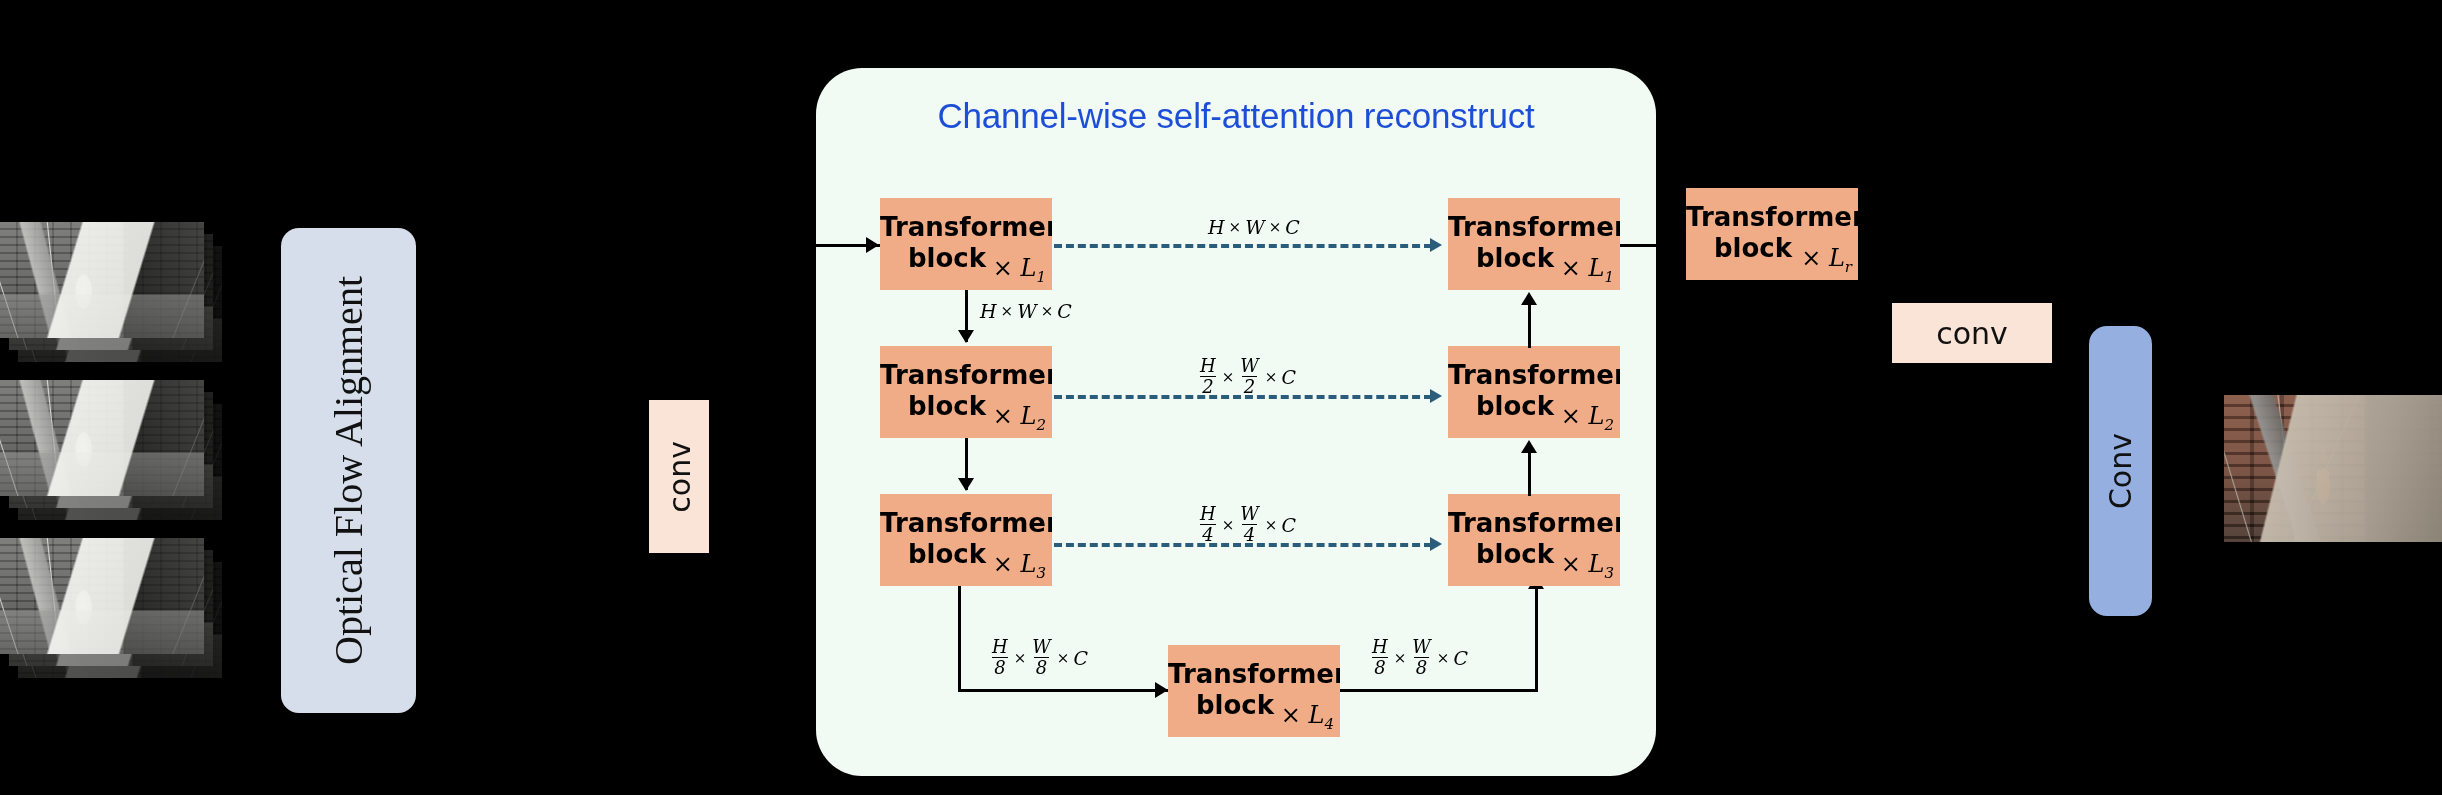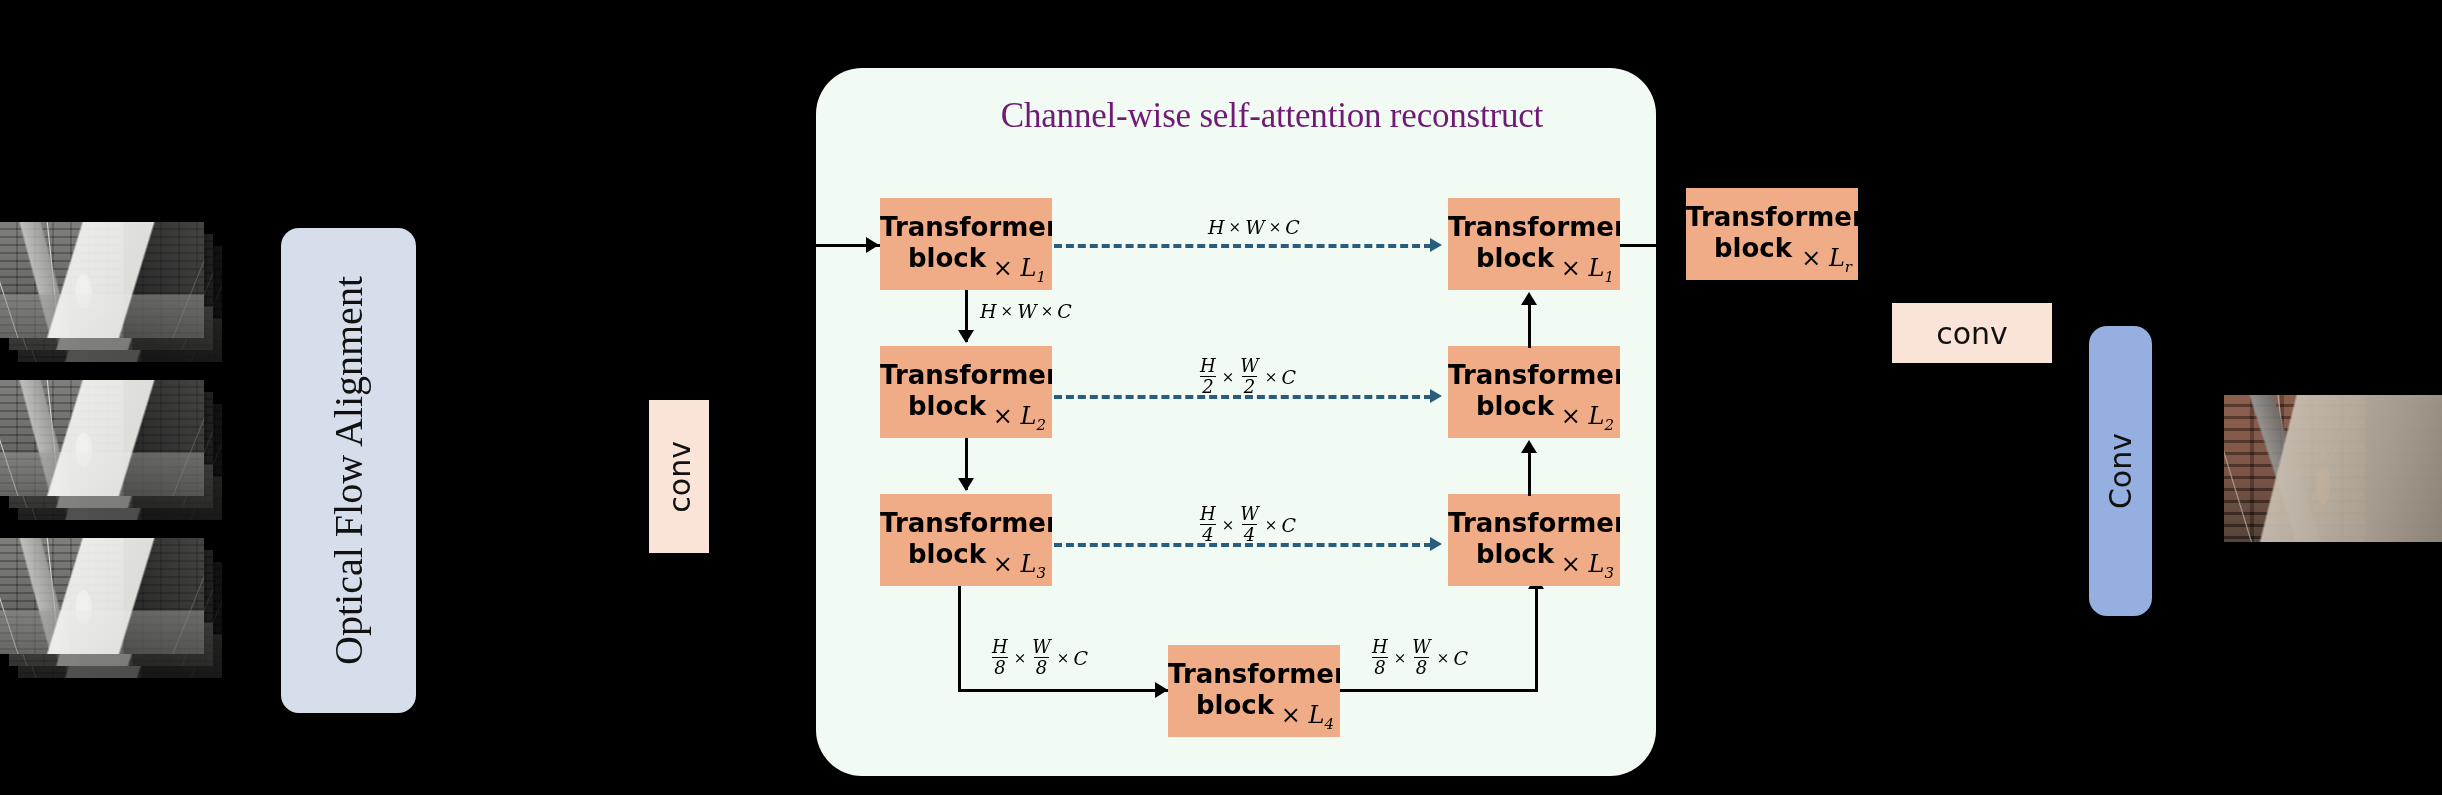--- a/index.html
+++ b/index.html
@@ -98,26 +98,25 @@
   
   .panel {
     position: absolute;
     background: #F1FAF3;
     border-radius: 46px;
   }
   .panel-title {
     position: absolute;
     width: 100%;
     text-align: center;
-    color: #701a75;
+    color: #1d4ed8;
     font-size: 35px;
-    font-family: Liberation Serif, serif;
+    font-family: Liberation Sans, sans-serif;
     letter-spacing: -0.2px;
     white-space: nowrap;
-    margin-left: 36px;
   }
 
   
   .tblock {
     position: absolute;
     background: #F0AC87;
     box-sizing: border-box;
     color: #000000;
     font-family: "DejaVu Sans", sans-serif;
     font-weight: bold;

